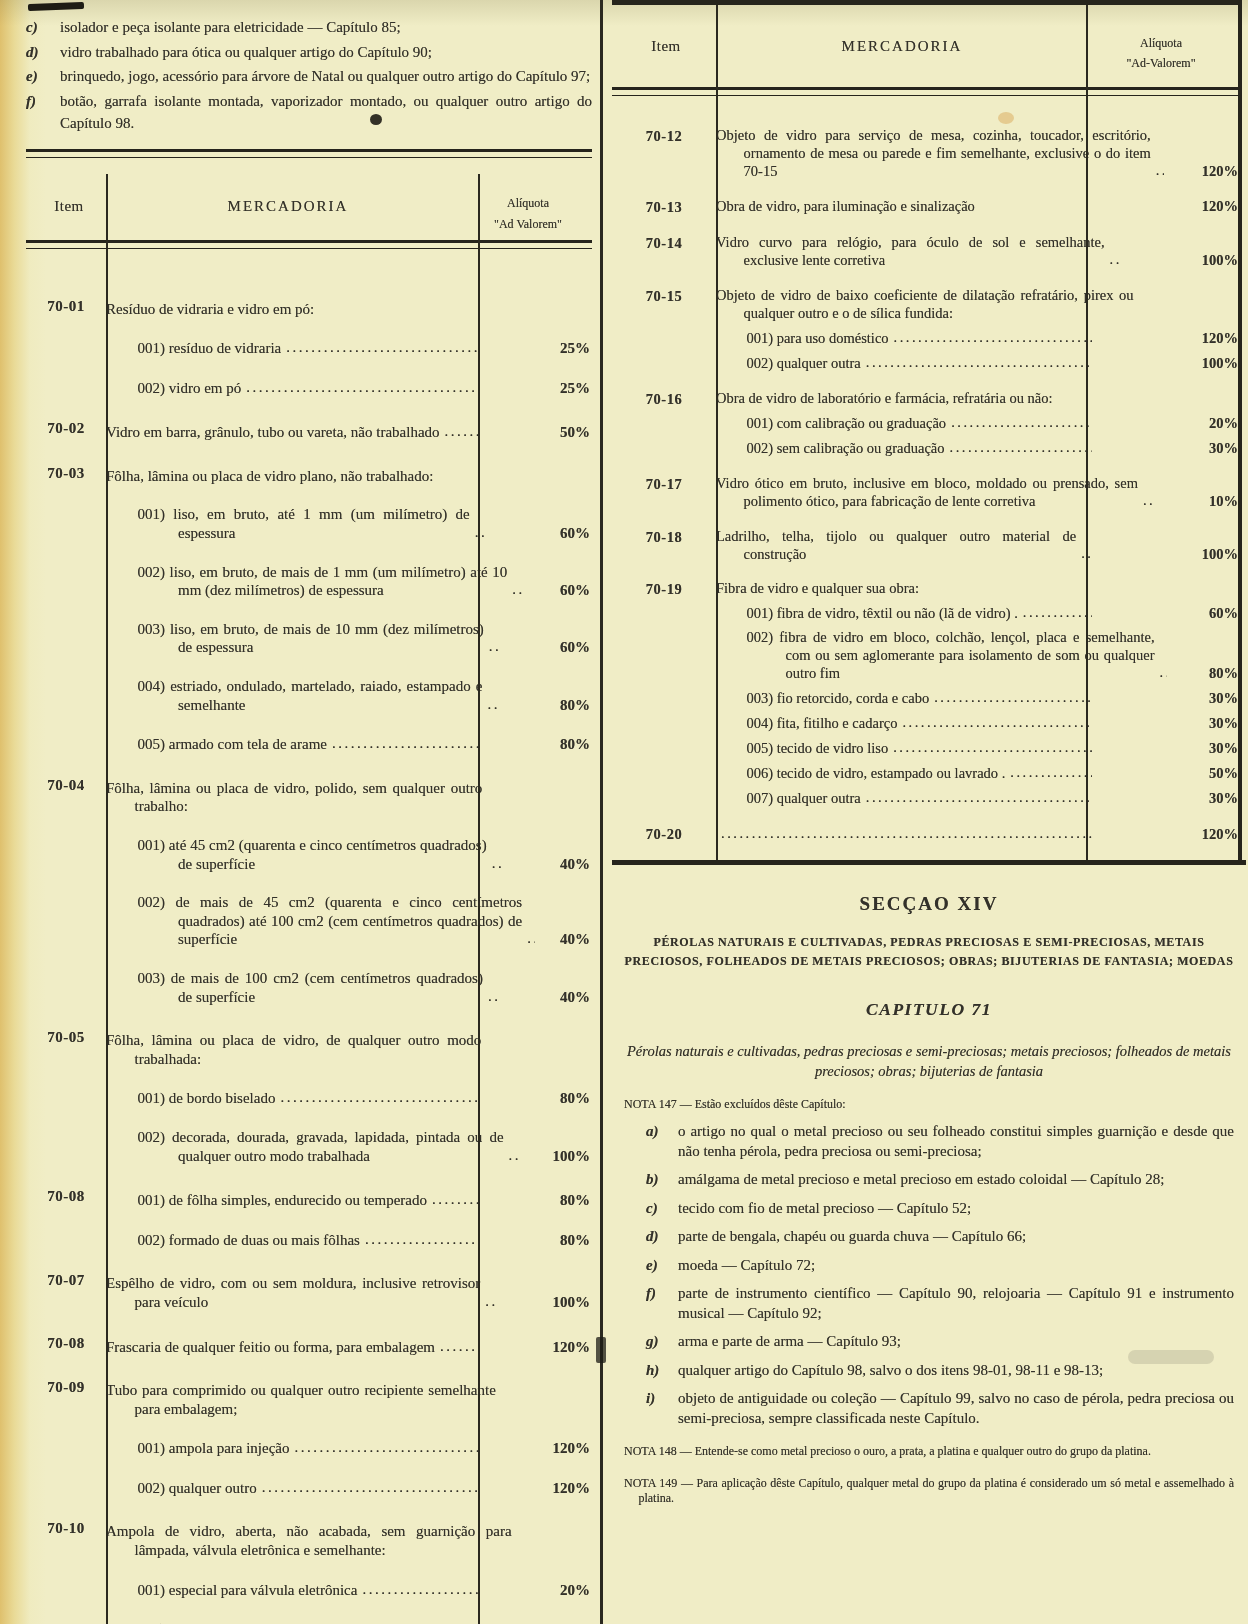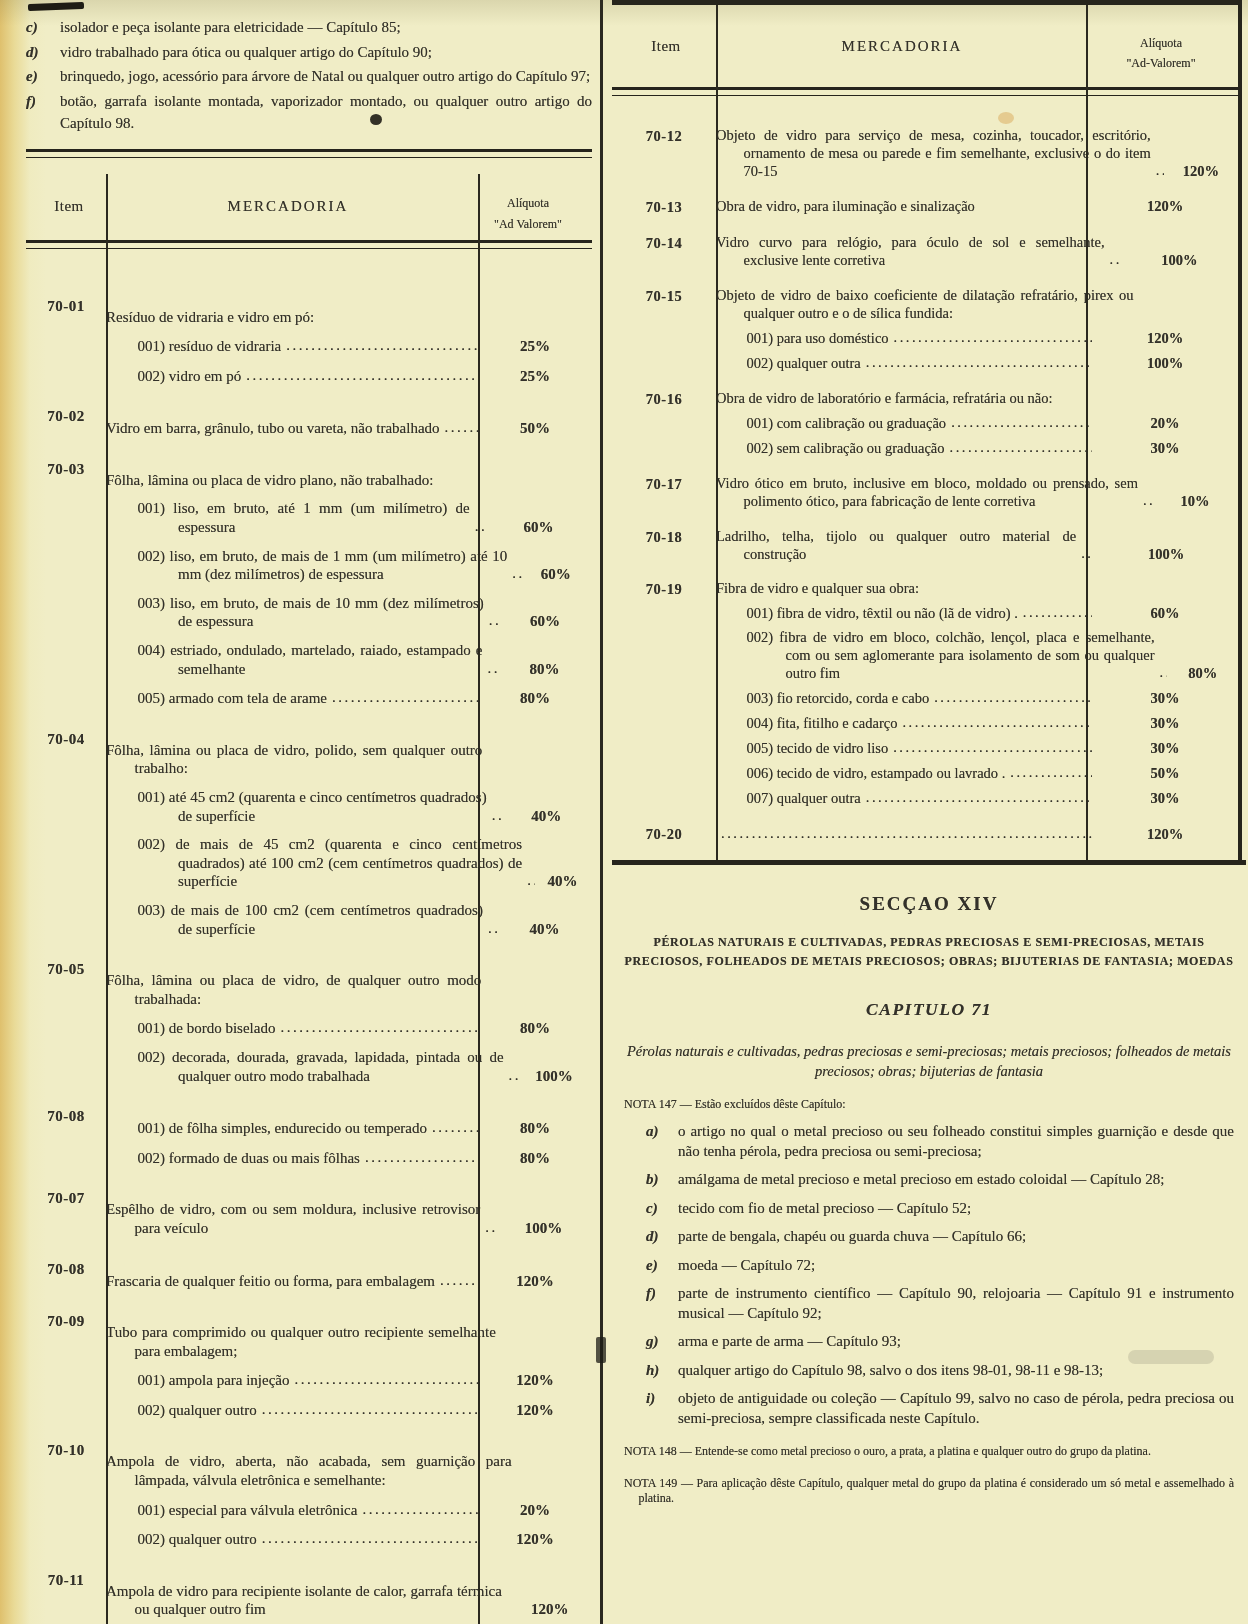--- a/index.html
+++ b/index.html
@@ -56,35 +56,35 @@
   .tcode{font-weight:bold;text-align:center;letter-spacing:.5px;}
   .tlines{flex:1;min-width:0;}
   .tline{display:flex;align-items:flex-end;}
   .ttext{flex:0 1 auto;text-align:justify;}
   .desc .ttext{padding-left:1.9em;text-indent:-1.9em;}
   .sub{padding-left:2.1em;}
   .sub .ttext{padding-left:2.7em;text-indent:-2.7em;}
   .lead{flex:1 1 10px;overflow:hidden;white-space:nowrap;letter-spacing:2.5px;padding:0 3px 1px 5px;}
   .lead::after{content:"..................................................................................";}
   .spacer{flex:1 1 10px;}
-  .rate{font-weight:bold;text-align:center;white-space:nowrap;}
+  .rate{font-weight:bold;text-align:right;white-space:nowrap;}
 
   
   #left-table{margin-top:16px;font-size:15px;line-height:1.24;}
   #left-table .thead{height:66px;padding:0 6px;}
   #left-table .th-item{width:74px;}
   #left-table .th-aliq{width:116px;}
   #left-table .vl-a{left:80px;top:0;height:1452px;}
   #left-table .vl-b{right:112px;top:0;height:1452px;}
   #left-table .trow{margin-top:21px;}
   #left-table .tcode{width:80px;padding-top:1px;}
   #left-table .trow .tlines{padding-right:2px;}
   #left-table .rate{width:110px;}
-  #left-table .tline{margin-top:10px;}
-  #left-table .tline:first-child{margin-top:12px;}
+  #left-table .tline{margin-top:20px;}
+  #left-table .tline:first-child{margin-top:4px;}
   #left-table .tbody-rows{padding-top:26px;}
 
   
   #right-table{border-top:5px solid var(--ink-strong);border-right:4px solid var(--ink-strong);font-size:14.5px;line-height:1.24;}
   #right-table .thead{height:82px;padding:0 4px;}
   #right-table .th-item{width:100px;}
   #right-table .th-aliq{width:146px;}
   #right-table .vl-a{left:104px;top:0;height:100%;}
   #right-table .vl-b{right:150px;top:0;height:100%;}
   #right-table .trow{margin-top:17px;}

